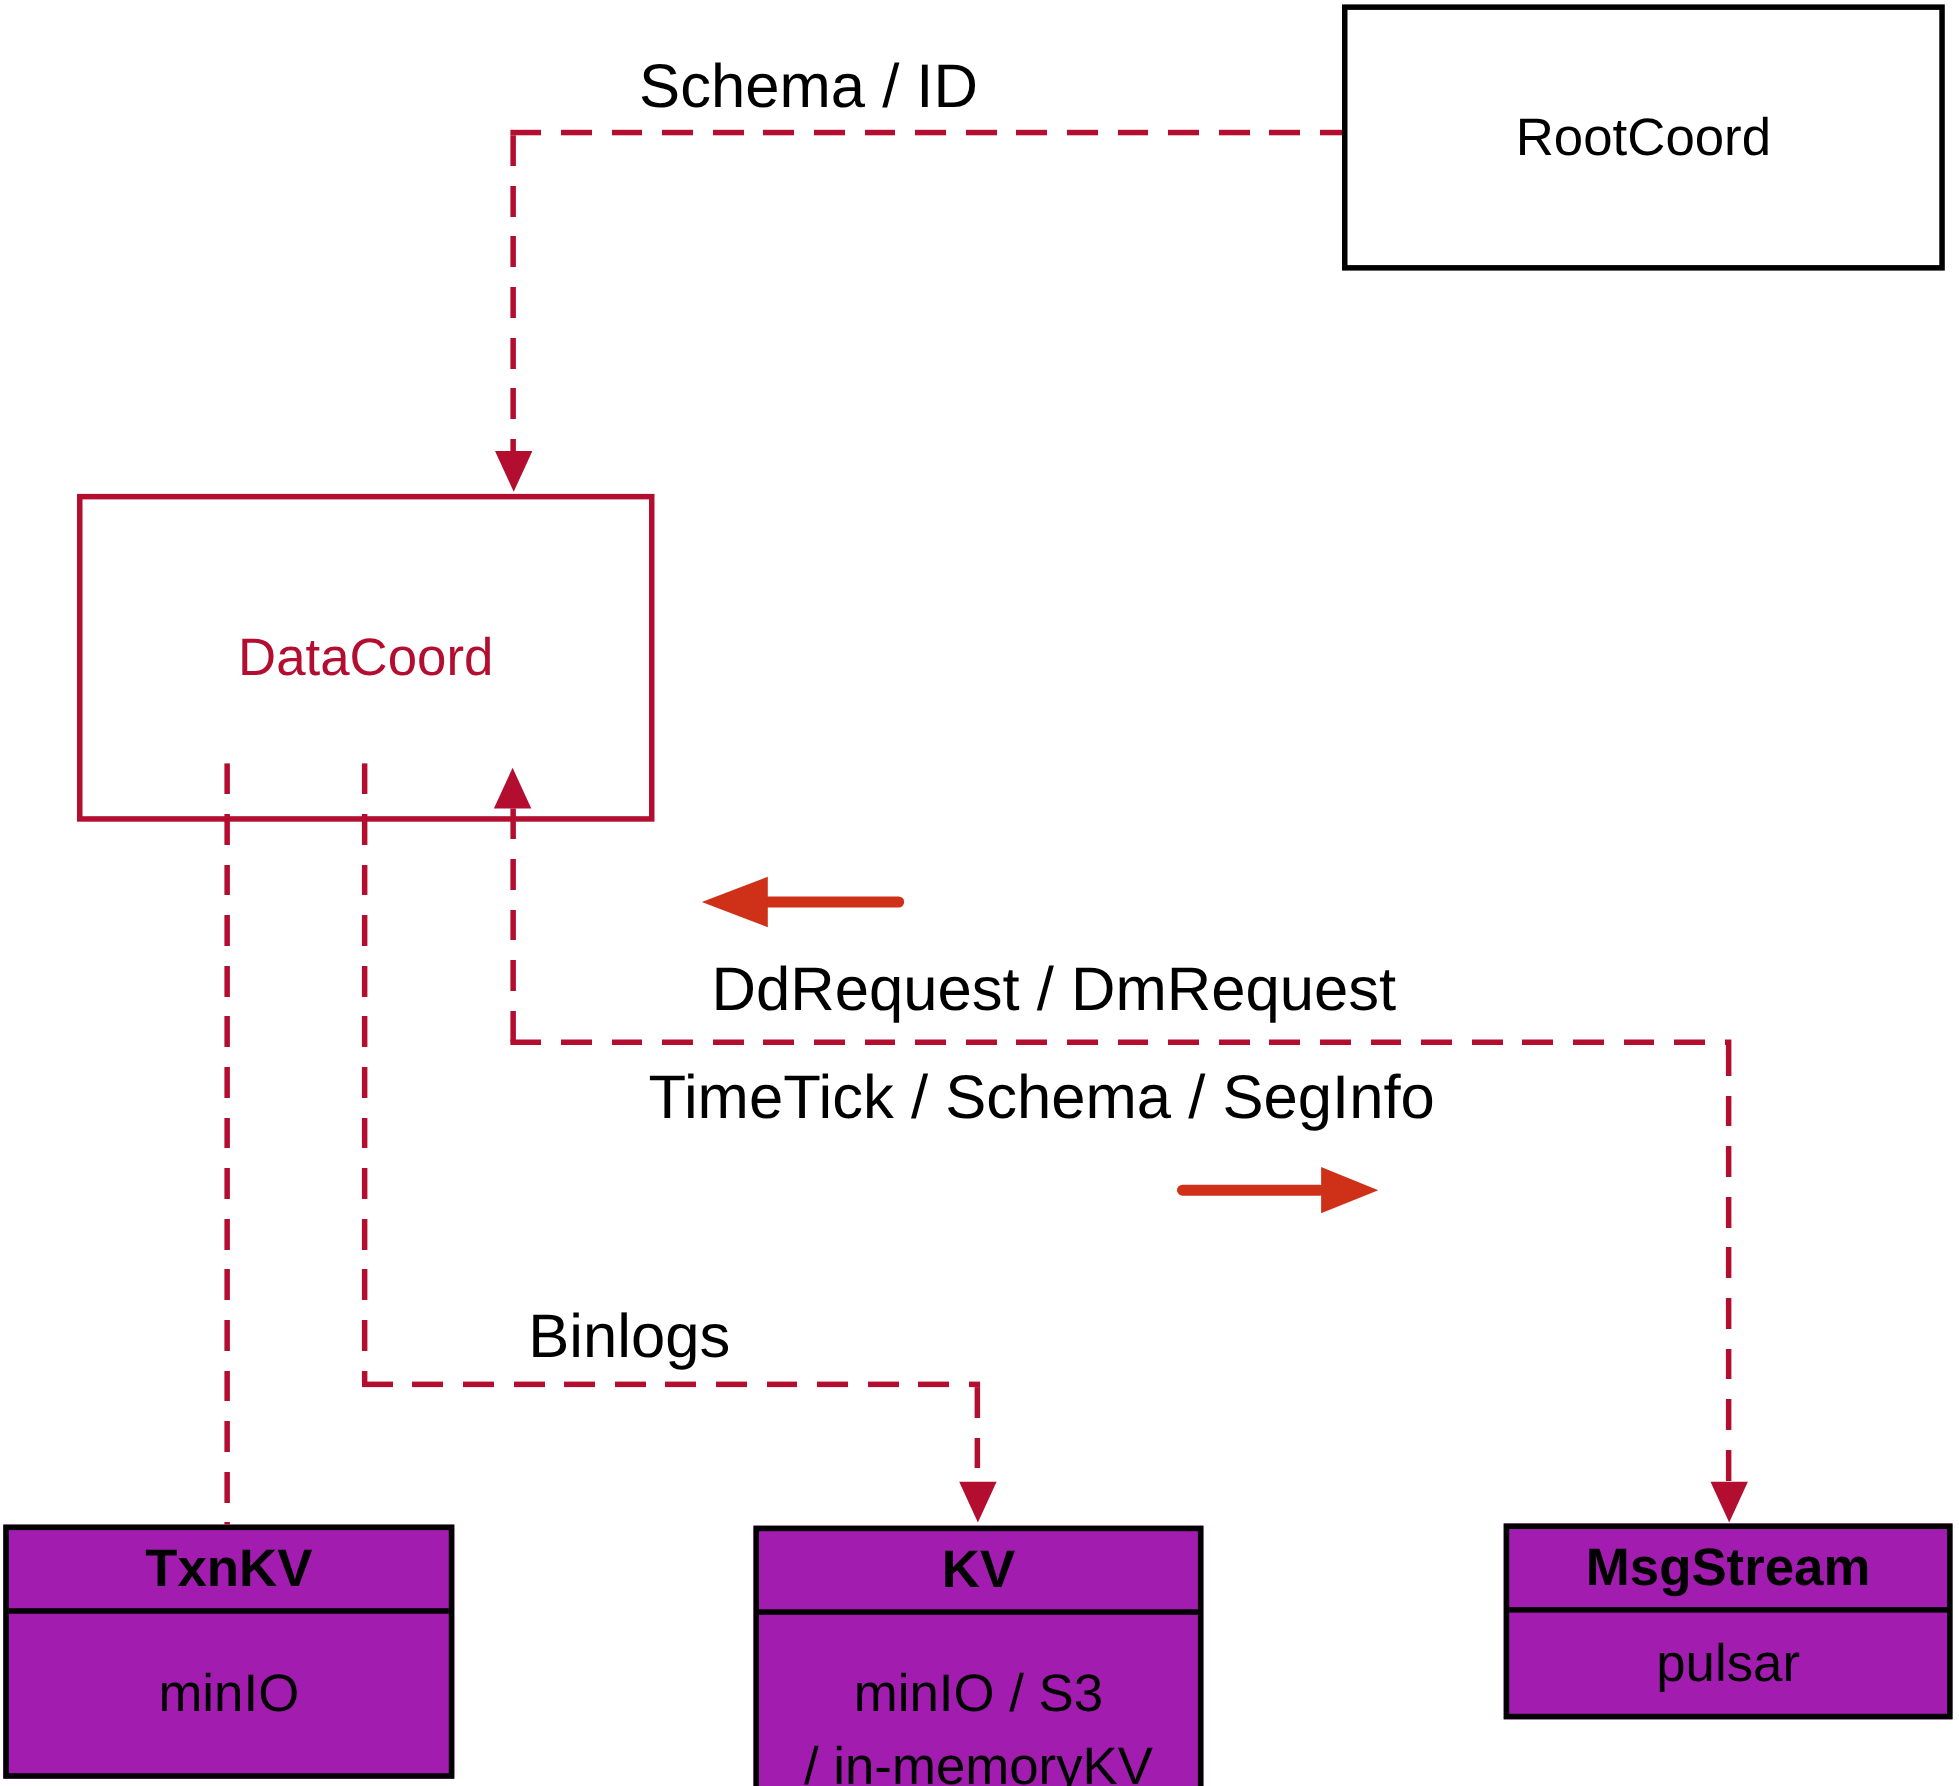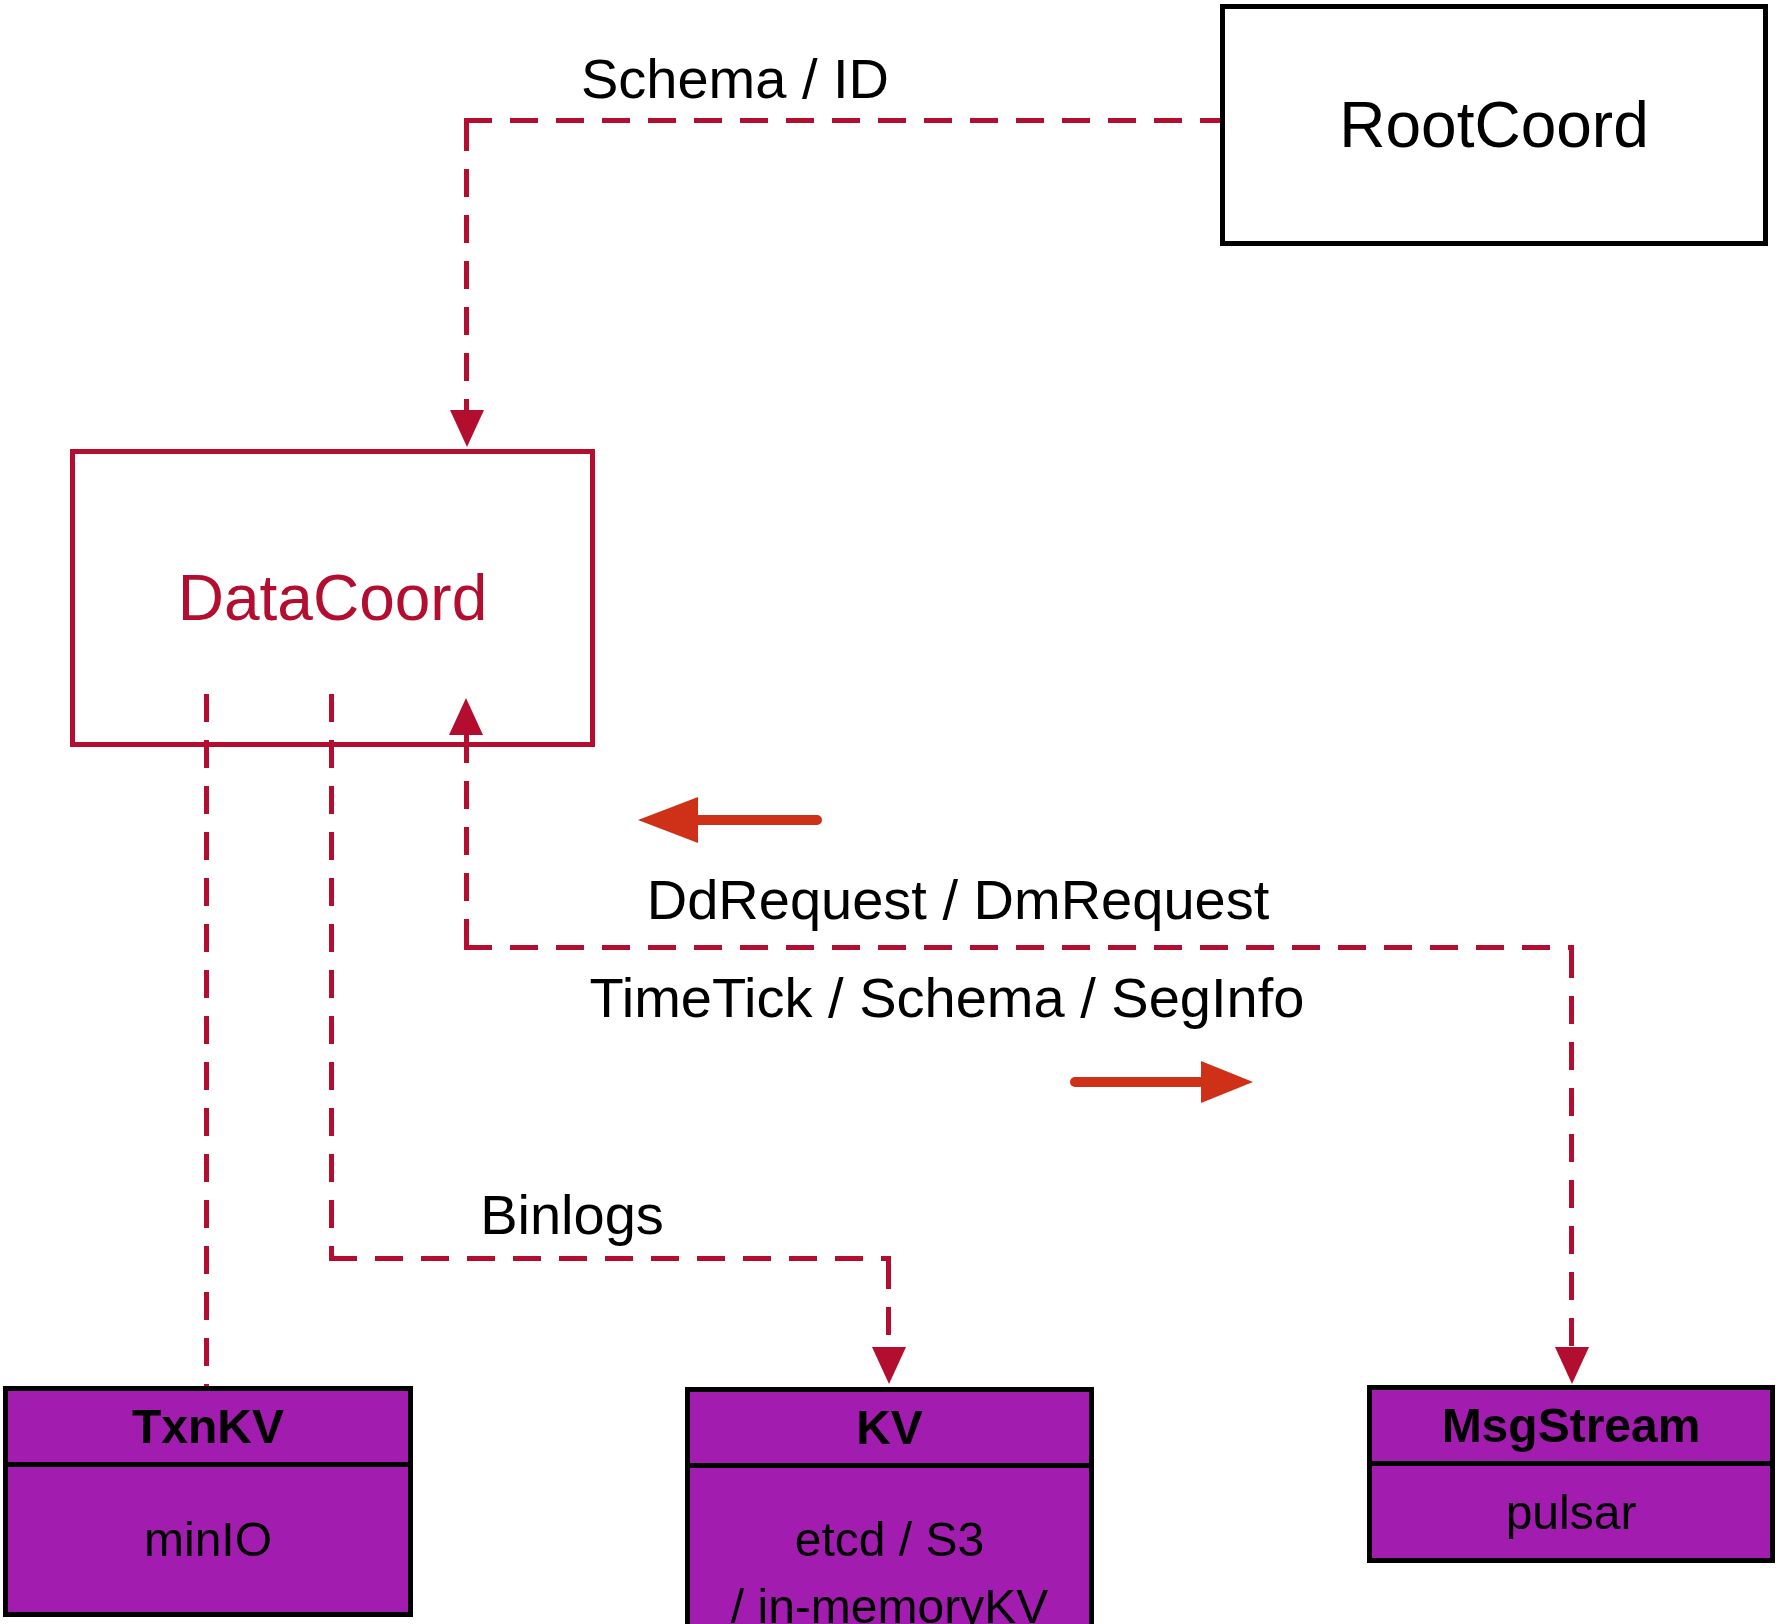--- a/index.html
+++ b/index.html
@@ -20,21 +20,21 @@
   .node {
     position: absolute;
     background: #ffffff;
     box-sizing: border-box;
     display: flex;
     align-items: center;
     justify-content: center;
   }
   .node.black-border { border: 5px solid var(--box-black, #000); }
   .node-label {
-    font-size: 64px;
+    font-size: 48px;
     color: #000;
     white-space: nowrap;
   }
   #rootcoord { left: 1220px; top: 4px; width: 548px; height: 242px; }
   #datacoord {
     left: 70px; top: 449px; width: 525px; height: 298px;
     border: 5px solid var(--line-crimson, #b30e2f);
   }
   #datacoord .node-label { color: var(--line-crimson, #b30e2f); }
 
@@ -150,21 +150,21 @@
   <div id="txnkv" class="tbox">
     <div class="tbox-header">TxnKV</div>
     <div class="tbox-body">
       <span>minIO</span>
     </div>
   </div>
 
   <div id="kv" class="tbox">
     <div class="tbox-header">KV</div>
     <div class="tbox-body">
-      <span>etcd / S3</span>
+      <span>minIO / S3</span>
       <span>/ in-memoryKV</span>
     </div>
   </div>
 
   <div id="msgstream" class="tbox">
     <div class="tbox-header">MsgStream</div>
     <div class="tbox-body">
       <span>pulsar</span>
     </div>
   </div>

